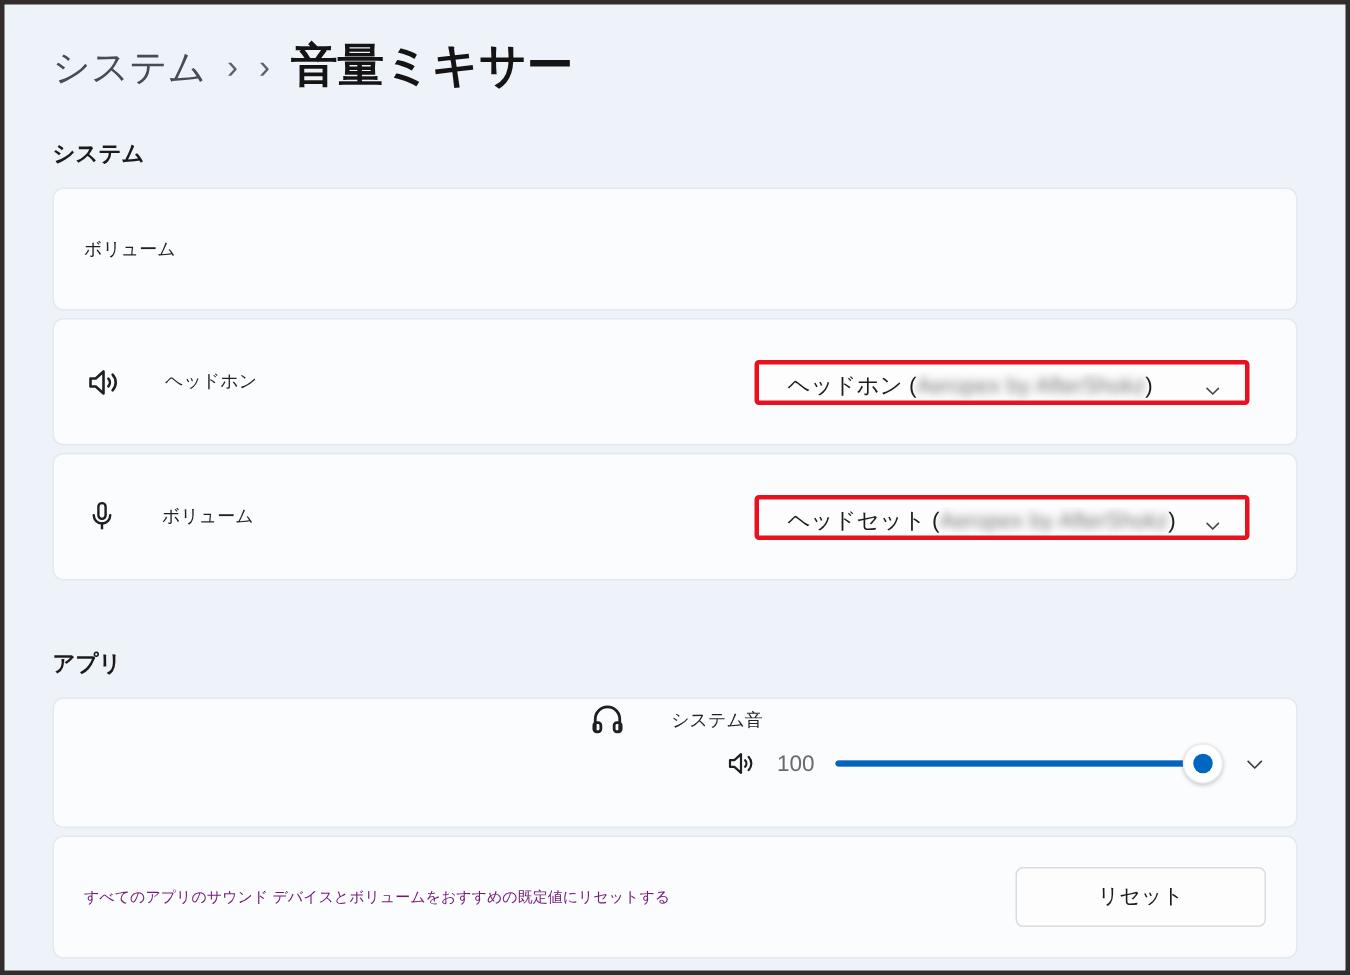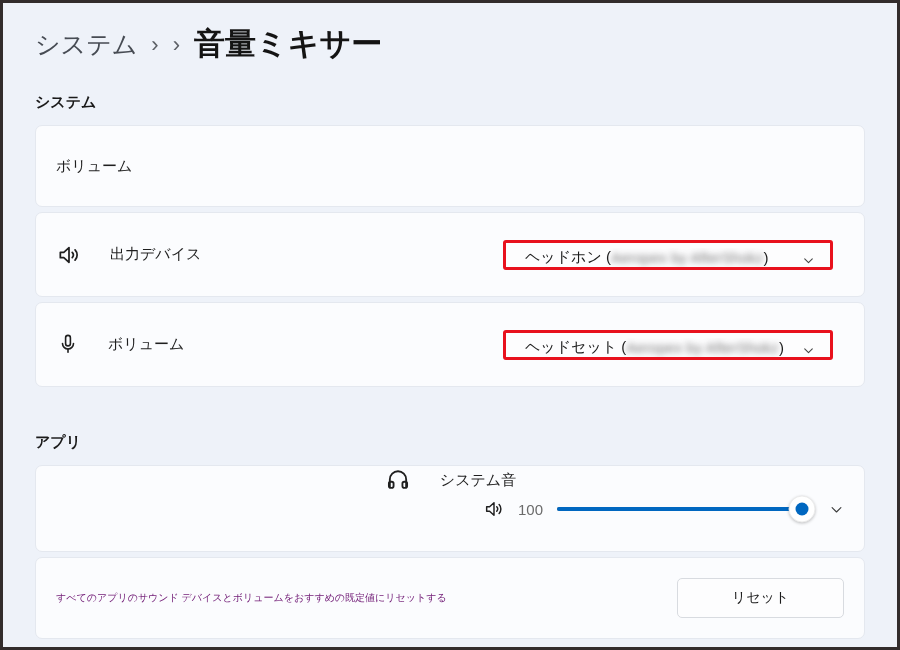--- a/index.html
+++ b/index.html
@@ -35,21 +35,21 @@
     border-radius:7px;
     display:flex;
     align-items:center;
     padding:0 20px;
     margin-bottom:5px;
   }
   .card.h82{height:82px;}
   .card.h85{height:85px;}
   .card.h87{height:87px;flex-direction:column;}
   .row-left{display:flex;align-items:center;gap:28px;min-width:0;}
-  .row-label{font-size:15px;color:#1f1f1f;white-space:nowrap;}
+  .row-label{font-size:12px;color:#1f1f1f;white-space:nowrap;}
   .row-right{margin-left:auto;display:flex;align-items:center;}
   .icon{display:flex;align-items:center;justify-content:center;flex:none;}
 
   
   .slider{position:relative;height:30px;cursor:pointer;}
   .slider.w250{width:250px;}
   .slider.w245{width:245px;}
   .slider-track{position:absolute;left:0;right:0;top:50%;height:4px;transform:translateY(-50%);
     background:var(--track-gray);border-radius:2px;}
   .slider-fill{height:100%;width:0;background:var(--accent);border-radius:2px;}
@@ -107,21 +107,21 @@
 
   <div class="card h85">
     <div class="row-left">
       <span class="icon">
         <svg width="26" height="26" viewBox="0 0 24 24" fill="none" stroke="#1f1f1f" stroke-width="1.6" stroke-linejoin="round" stroke-linecap="round">
           <path d="M4 9.5h3.2L12 5.2v13.6L7.2 14.5H4z"></path>
           <path d="M15 9.6a3.6 3.6 0 0 1 0 4.8"></path>
           <path d="M17.6 7.2a7 7 0 0 1 0 9.6"></path>
         </svg>
       </span>
-      <span class="row-label">出力デバイス</span>
+      <span class="row-label">ヘッドホン</span>
     </div>
     <div class="row-right">
       <div class="dropdown">
         <span class="dd-text">
           <span>ヘッドホン (</span>
           <span class="blurred">Aeropex by AfterShokz</span>
           <span>)</span>
         </span>
         <span class="icon">
           <svg width="13" height="13" viewBox="0 0 24 24" fill="none" stroke="#464646" stroke-width="2" stroke-linecap="round" stroke-linejoin="round">

